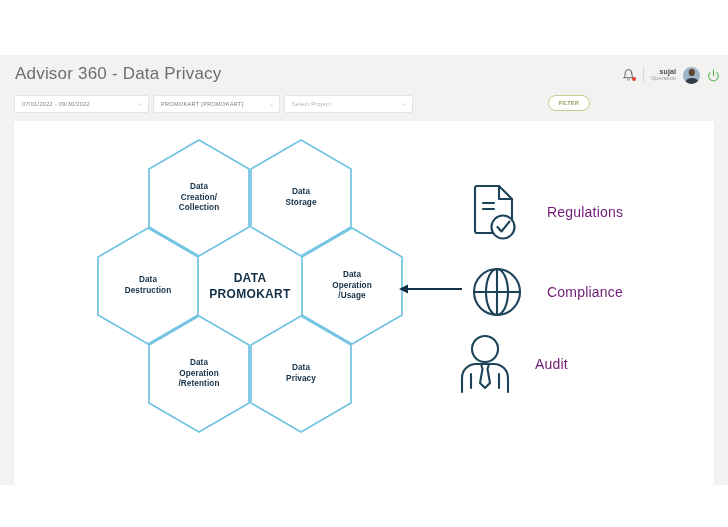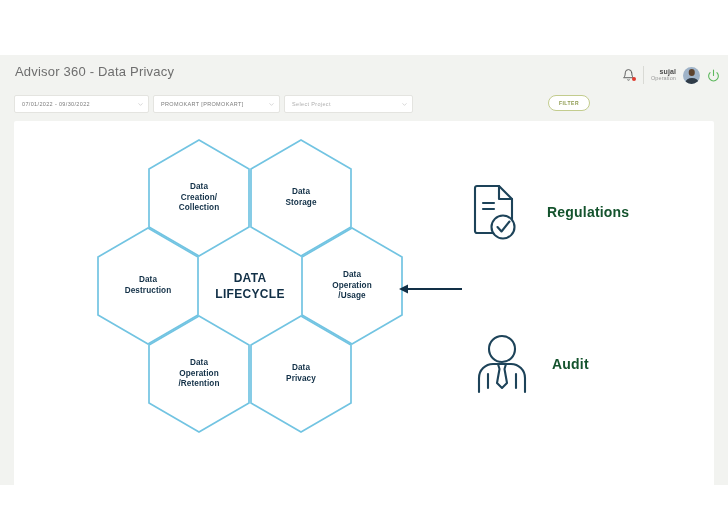--- a/index.html
+++ b/index.html
@@ -36,21 +36,21 @@
     position: absolute;
     left: 0;
     top: 55px;
     width: 728px;
     height: 40px;
   }
   #page-title {
     position: absolute;
     left: 15px;
     top: 9px;
-    font-size: 13px;
+    font-size: 17px;
     color: #6e6e6e;
     letter-spacing: 0.2px;
     white-space: nowrap;
   }
 
   
   #header-right {
     position: absolute;
     right: 8px;
     top: 5px;
@@ -283,28 +283,28 @@
   .pillar-icon {
     width: 56px;
     height: 62px;
     flex: none;
     display: flex;
     align-items: center;
     justify-content: center;
   }
   .pillar-label {
     font-size: 14px;
-    font-weight: bold;
-    color: #14532d;
+    font-weight: normal;
+    color: #701a75;
     letter-spacing: 0.2px;
     white-space: nowrap;
   }
   #pillar-regulations { left: 455px; top: 60px;  }
   #pillar-compliance  { left: 455px; top: 140px; }
-  #pillar-audit       { left: 460px; top: 212px; }
+  #pillar-audit       { left: 443px; top: 212px; }
   #pillar-regulations .pillar-label { margin-left: 22px; }
   #pillar-compliance  .pillar-label { margin-left: 22px; }
   #pillar-audit       .pillar-label { margin-left: 22px; }
 </style>
 </head>
 <body>
 
 <div id="screen">
 
   <div id="page-bg"></div>
@@ -433,21 +433,21 @@
           <polygon points="51,1 101,30 101,88 51,117 1,88 1,30" fill="none" stroke="#72c4e2" stroke-width="1.7"></polygon>
         </svg>
         <div class="hex-label">
           <span>Data</span>
           <span>Privacy</span>
         </div>
       </div>
 
       <div id="hex-center">
         <span>DATA</span>
-        <span>LIFECYCLE</span>
+        <span>PROMOKART</span>
       </div>
 
     </div>
 
     <svg id="flow-arrow" viewBox="0 0 66 16">
       <line x1="64" y1="8" x2="6" y2="8" stroke="#123047" stroke-width="2"></line>
       <polygon points="1,8 10,3.4 10,12.6" fill="#123047"></polygon>
     </svg>
 
     <div class="pillar" id="pillar-regulations">
@@ -457,20 +457,31 @@
           <path d="M27 3 v13 h13"></path>
           <line x1="11" y1="20" x2="22" y2="20"></line>
           <line x1="11" y1="26" x2="22" y2="26"></line>
           <circle cx="31" cy="44" r="11.5" fill="#ffffff"></circle>
           <polyline points="25.5,44 29.5,48.5 37.5,38.5"></polyline>
         </svg>
       </span>
       <span class="pillar-label">Regulations</span>
     </div>
 
+    <div class="pillar" id="pillar-compliance">
+      <span class="pillar-icon">
+        <svg width="52" height="52" viewBox="0 0 52 52" fill="none" stroke="#1d4359" stroke-width="2.1" stroke-linecap="round" stroke-linejoin="round">
+          <circle cx="26" cy="26" r="23"></circle>
+          <line x1="3" y1="26" x2="49" y2="26"></line>
+          <line x1="26" y1="3" x2="26" y2="49"></line>
+          <ellipse cx="26" cy="26" rx="11" ry="23"></ellipse>
+        </svg>
+      </span>
+      <span class="pillar-label">Compliance</span>
+    </div>
 
     <div class="pillar" id="pillar-audit">
       <span class="pillar-icon">
         <svg width="52" height="60" viewBox="0 0 52 60" fill="none" stroke="#1d4359" stroke-width="2.1" stroke-linecap="round" stroke-linejoin="round">
           <circle cx="26" cy="15" r="13"></circle>
           <path d="M3 58 V44 a14 14 0 0 1 14 -14 h18 a14 14 0 0 1 14 14 V58"></path>
           <path d="M22 30 h8 l-1.5 5 2.5 14 -5 5 -5 -5 2.5 -14 z"></path>
           <line x1="12" y1="40" x2="12" y2="54"></line>
           <line x1="40" y1="40" x2="40" y2="54"></line>
         </svg>

